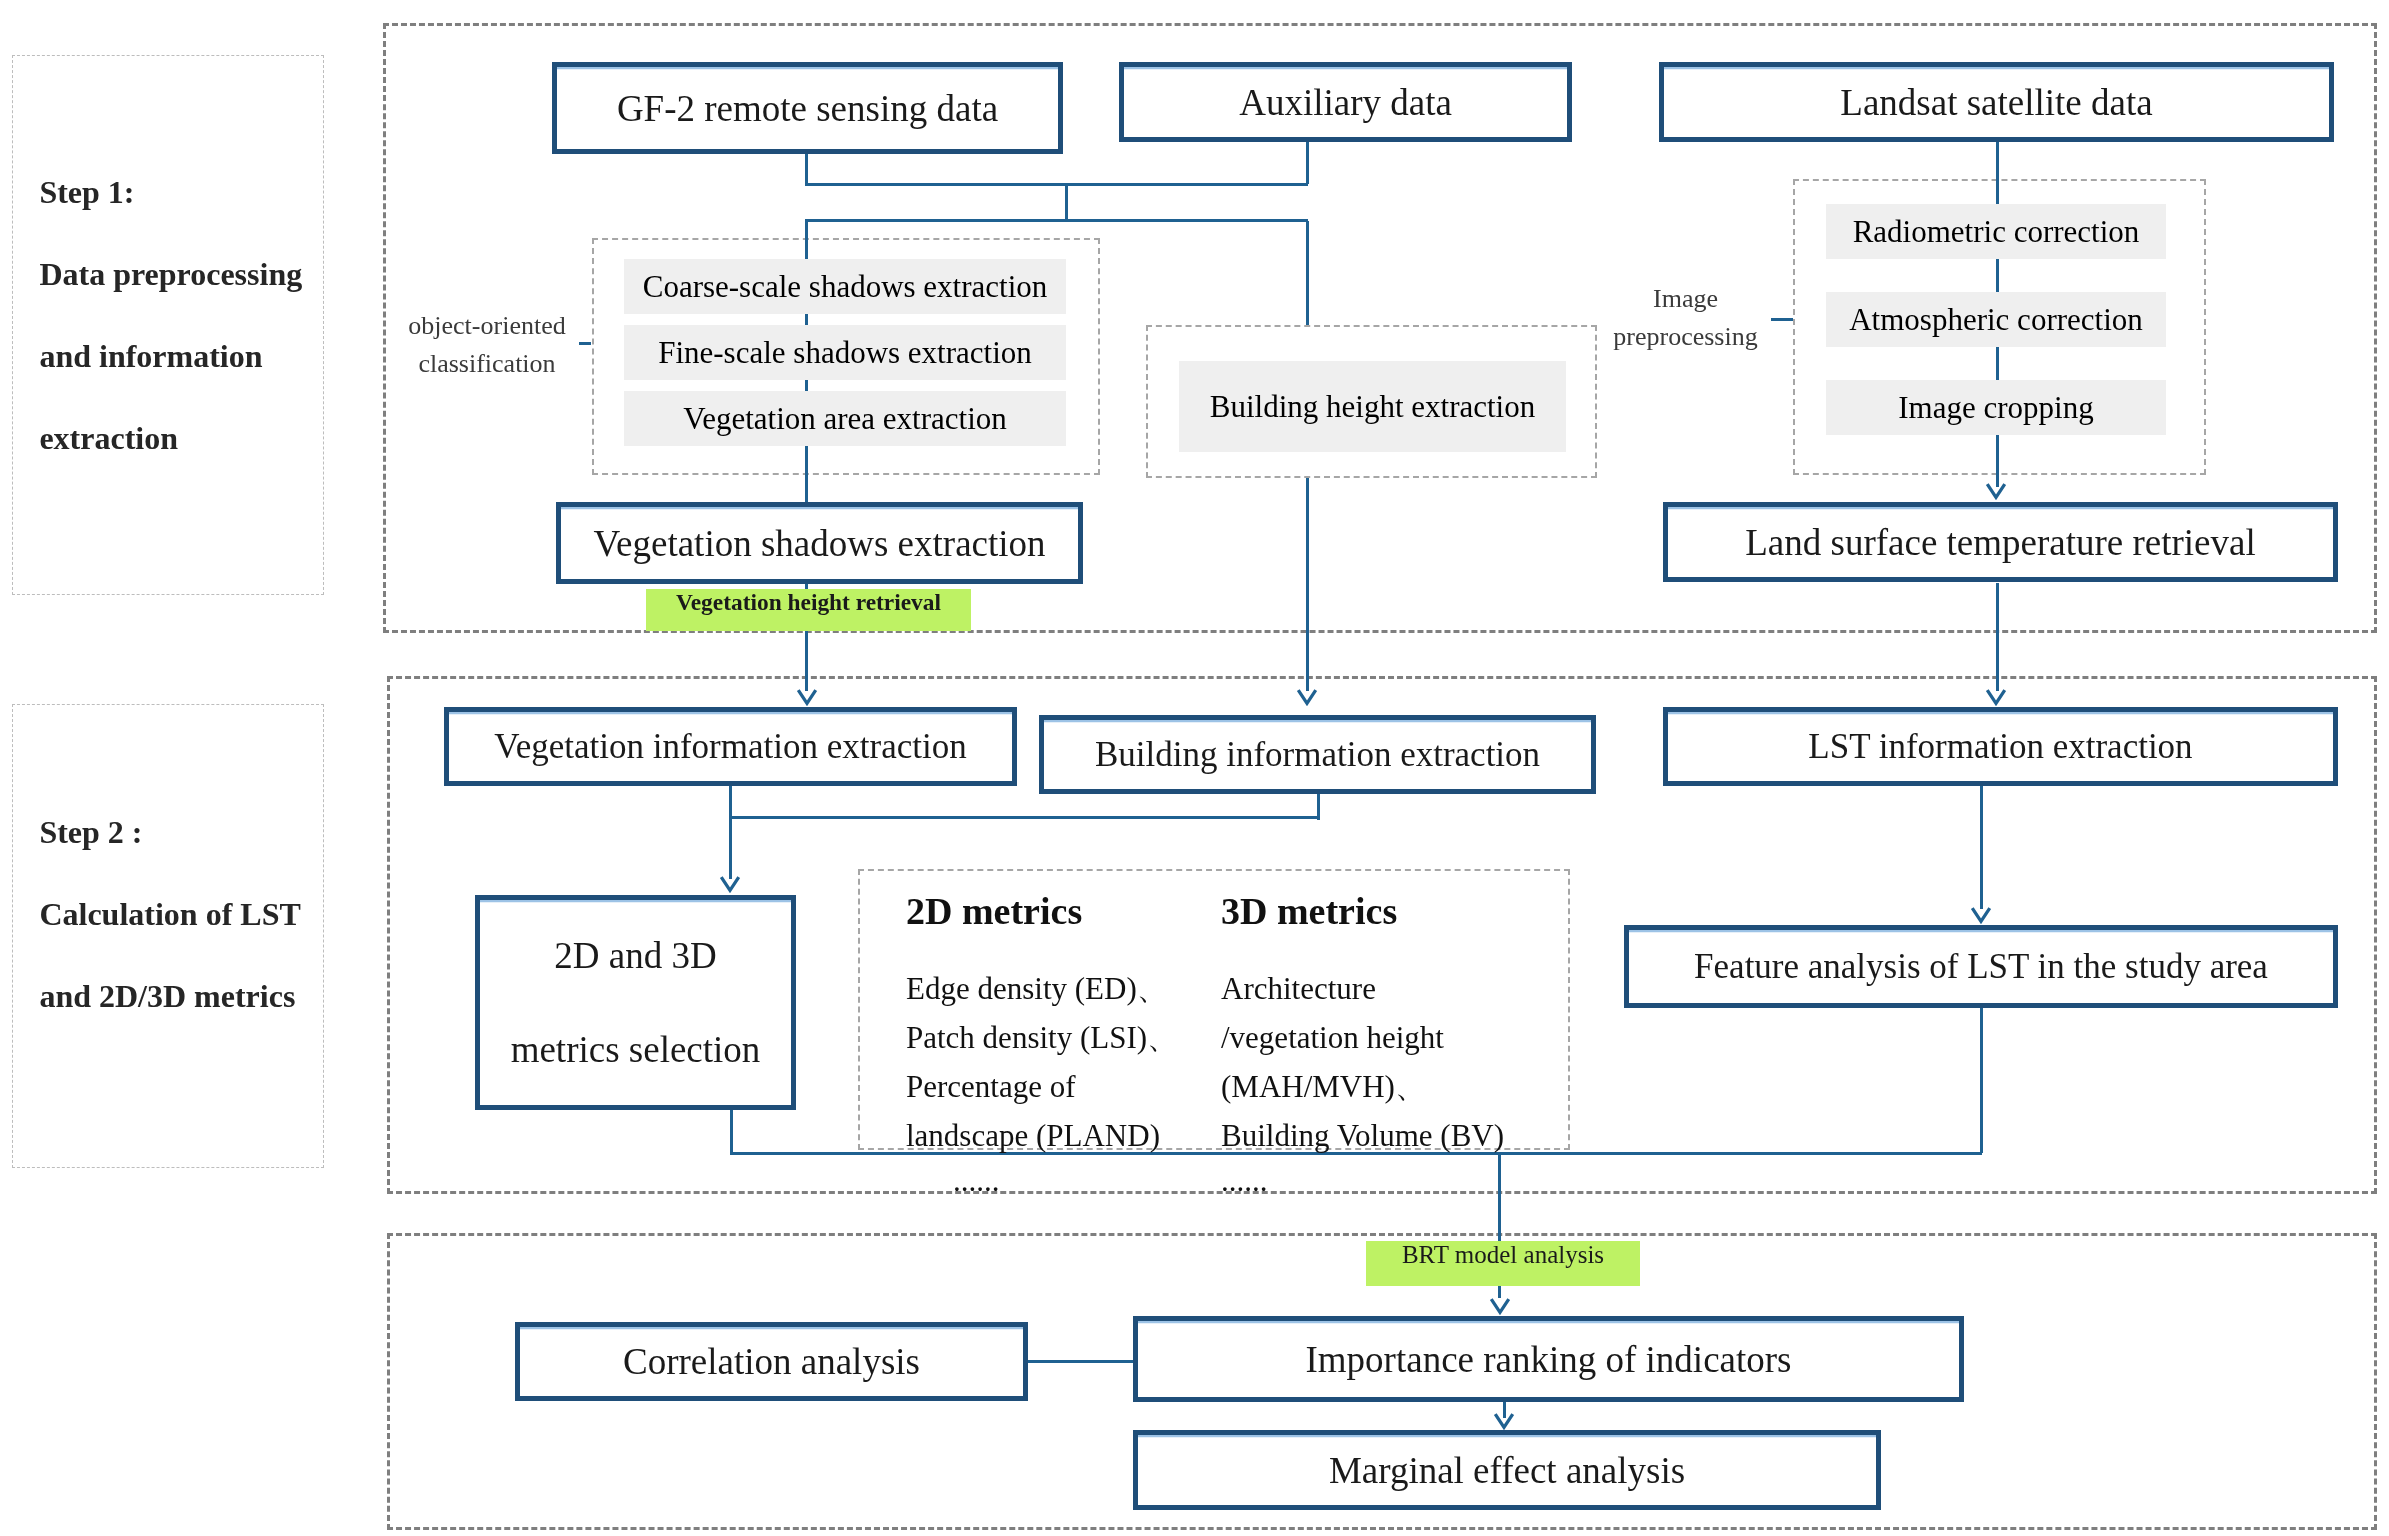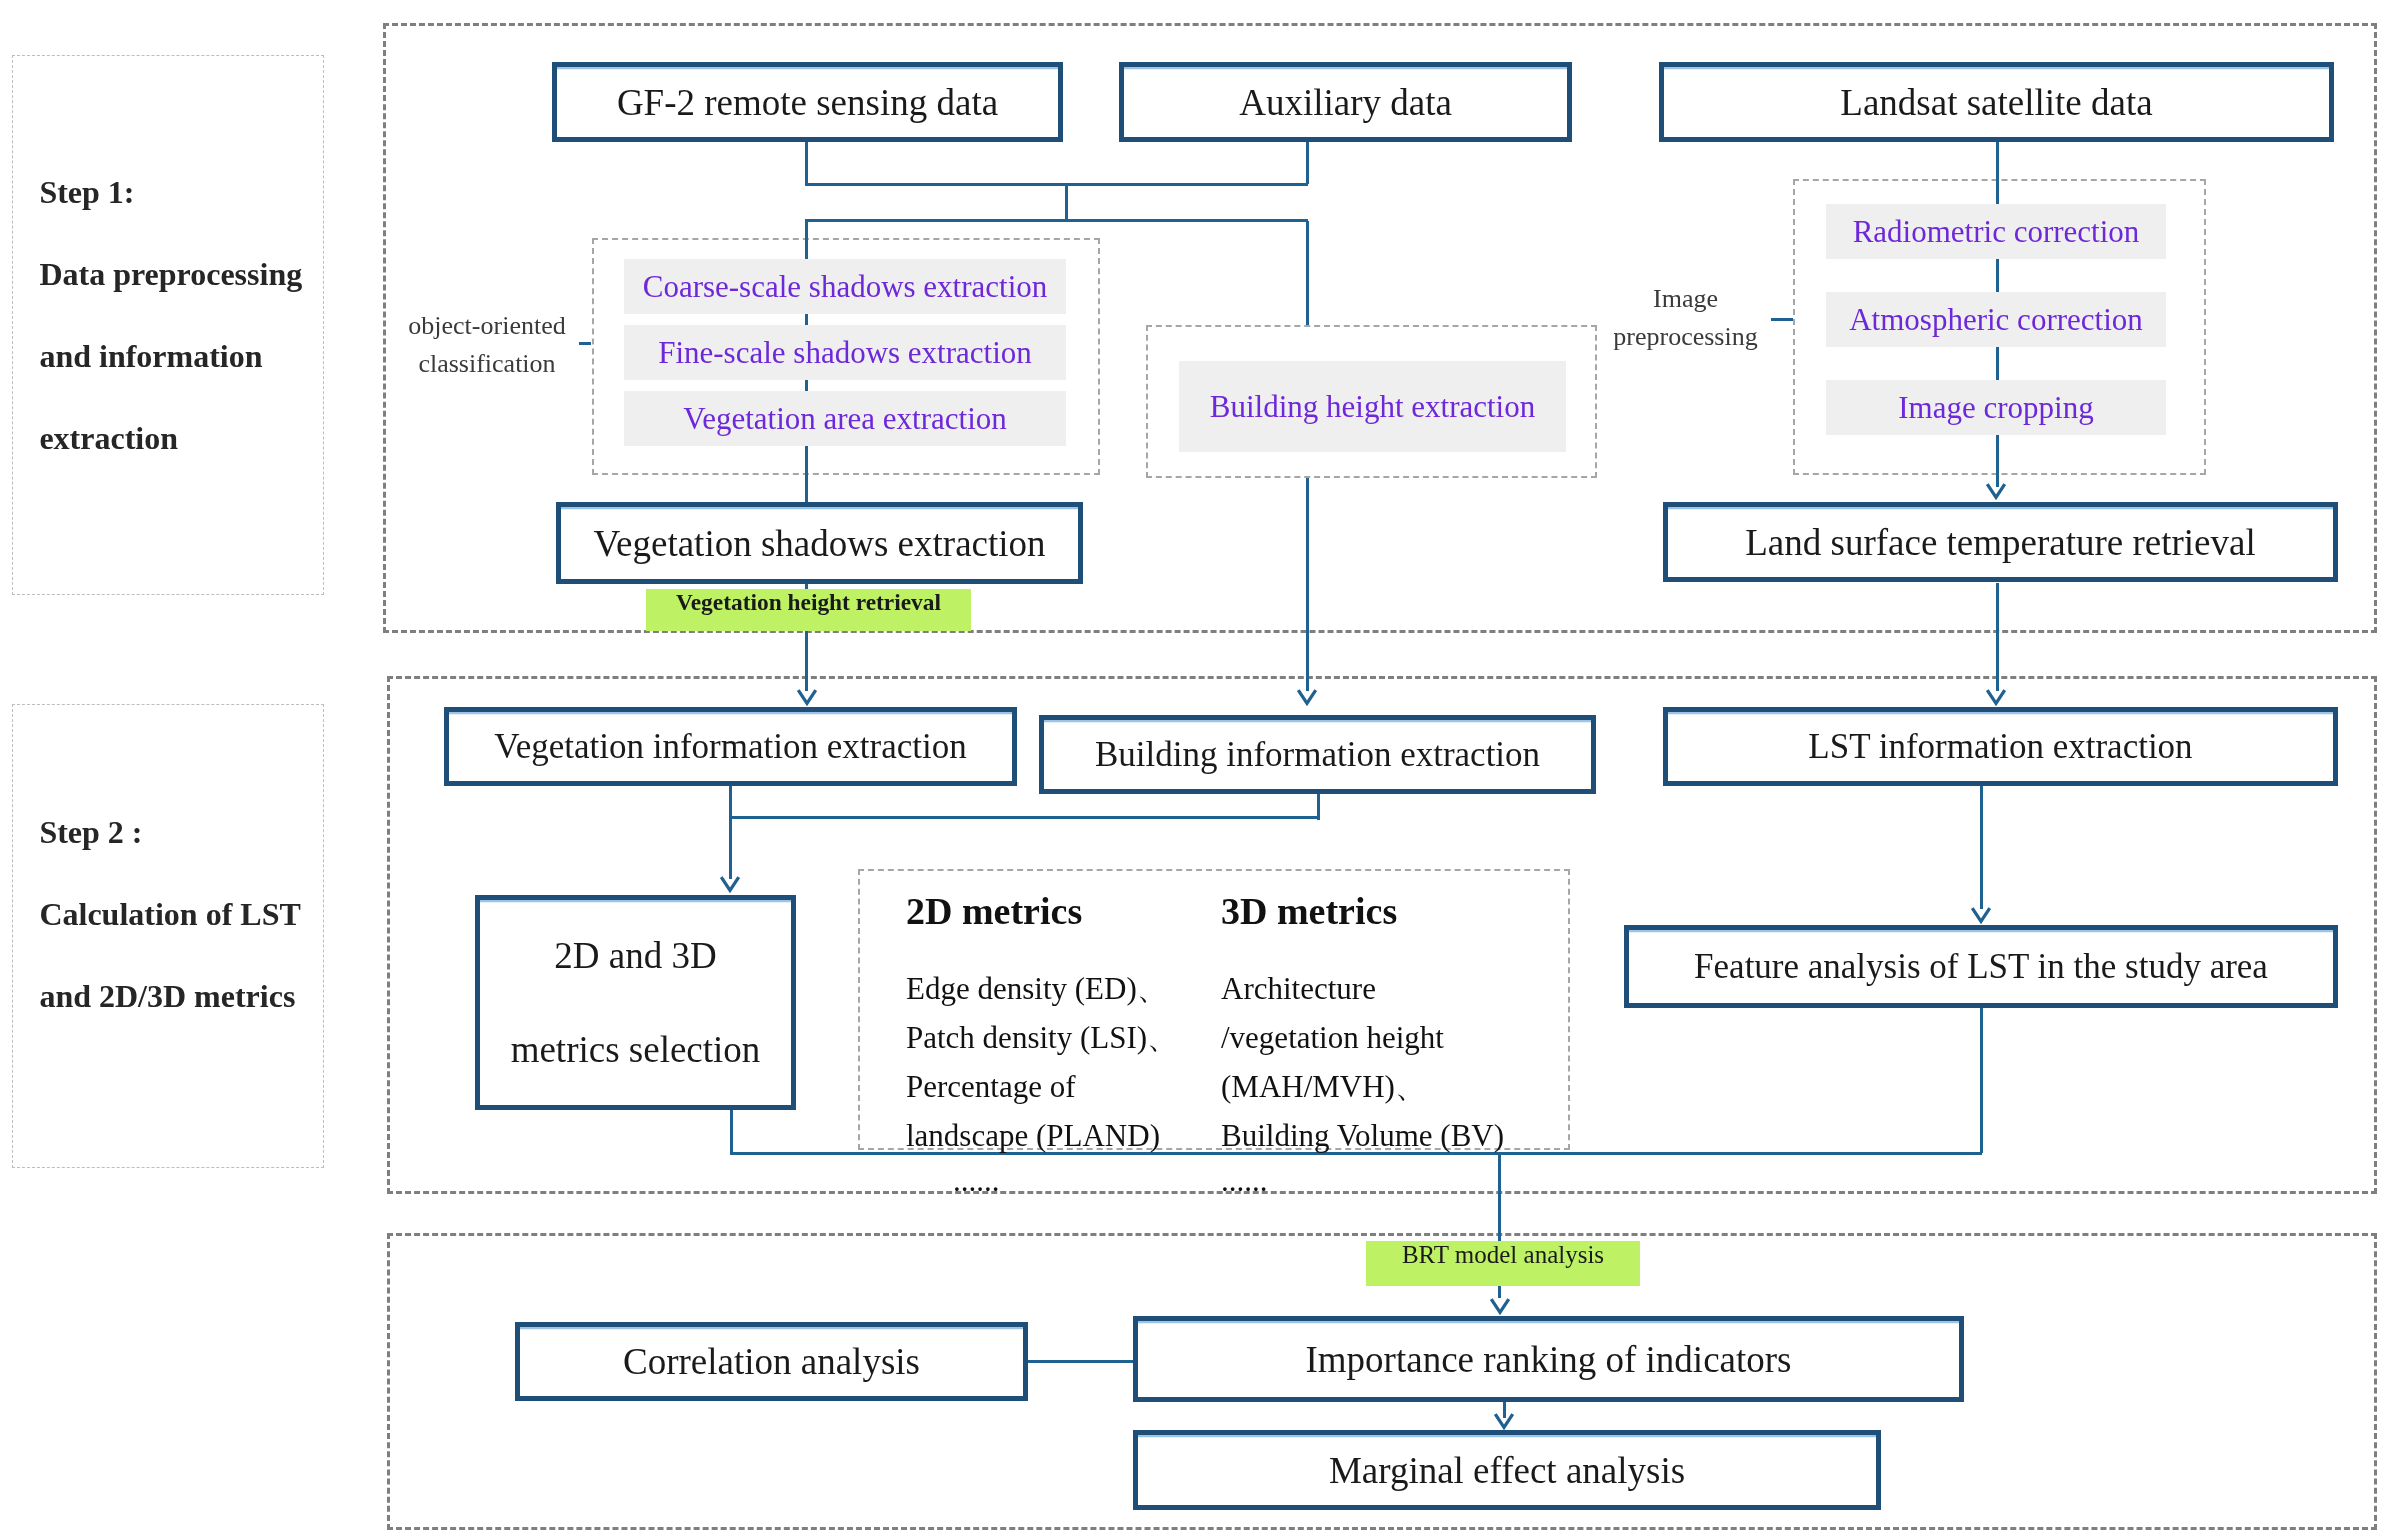--- a/index.html
+++ b/index.html
@@ -17,21 +17,21 @@
   .solidbox{
     background:#ffffff;border:5.8px solid #1f4e79;box-shadow:inset 0 2.2px 0 #9dc3e6;
     display:flex;align-items:center;justify-content:center;text-align:center;
     font-size:37px;z-index:3;
   }
   .f48{font-size:35px;}
   
   .dashedbox{border:2.2px dashed #a6a6a6;z-index:1;}
   
   .graybox{
-    background:#efefef;color:#6d28d9;display:flex;align-items:center;justify-content:center;
+    background:#efefef;color:#000000;display:flex;align-items:center;justify-content:center;
     text-align:center;font-size:31px;z-index:2;
   }
   
   .smalllabel{
     background:#bef264;color:#1a1a1a;display:flex;align-items:flex-start;justify-content:center;
     font-size:23.4px;z-index:2;font-weight:600;
   }
   .smalllabel.norm{font-weight:400;font-size:25px;}
   
   .sidelabel{color:#3a3a3a;font-size:26px;text-align:center;line-height:38px;z-index:2;}
@@ -63,21 +63,21 @@
   <div class="abs steplabel" style="left:12.4px;top:704px;width:312px;height:464px;padding-top:86px;">
     <div class="sl-line">Step 2 :</div>
     <div class="sl-line">Calculation of LST</div>
     <div class="sl-line">and 2D/3D metrics</div>
   </div>
 
   <div class="abs container" style="left:383px;top:23.4px;width:1994px;height:610px;"></div>
   <div class="abs container" style="left:387px;top:676px;width:1990px;height:518px;"></div>
   <div class="abs container" style="left:387px;top:1233px;width:1990px;height:297px;"></div>
 
-  <div class="abs solidbox" style="left:552px;top:62px;width:511px;height:80px;">
+  <div class="abs solidbox" style="left:552px;top:62px;width:511px;height:92px;">
     <span>GF-2 remote sensing data</span>
   </div>
   <div class="abs solidbox" style="left:1119px;top:62px;width:453px;height:80px;">
     <span>Auxiliary data</span>
   </div>
   <div class="abs solidbox" style="left:1659px;top:62px;width:675px;height:80px;">
     <span>Landsat satellite data</span>
   </div>
 
   <div class="abs dashedbox" style="left:592px;top:238px;width:508px;height:237px;"></div>

